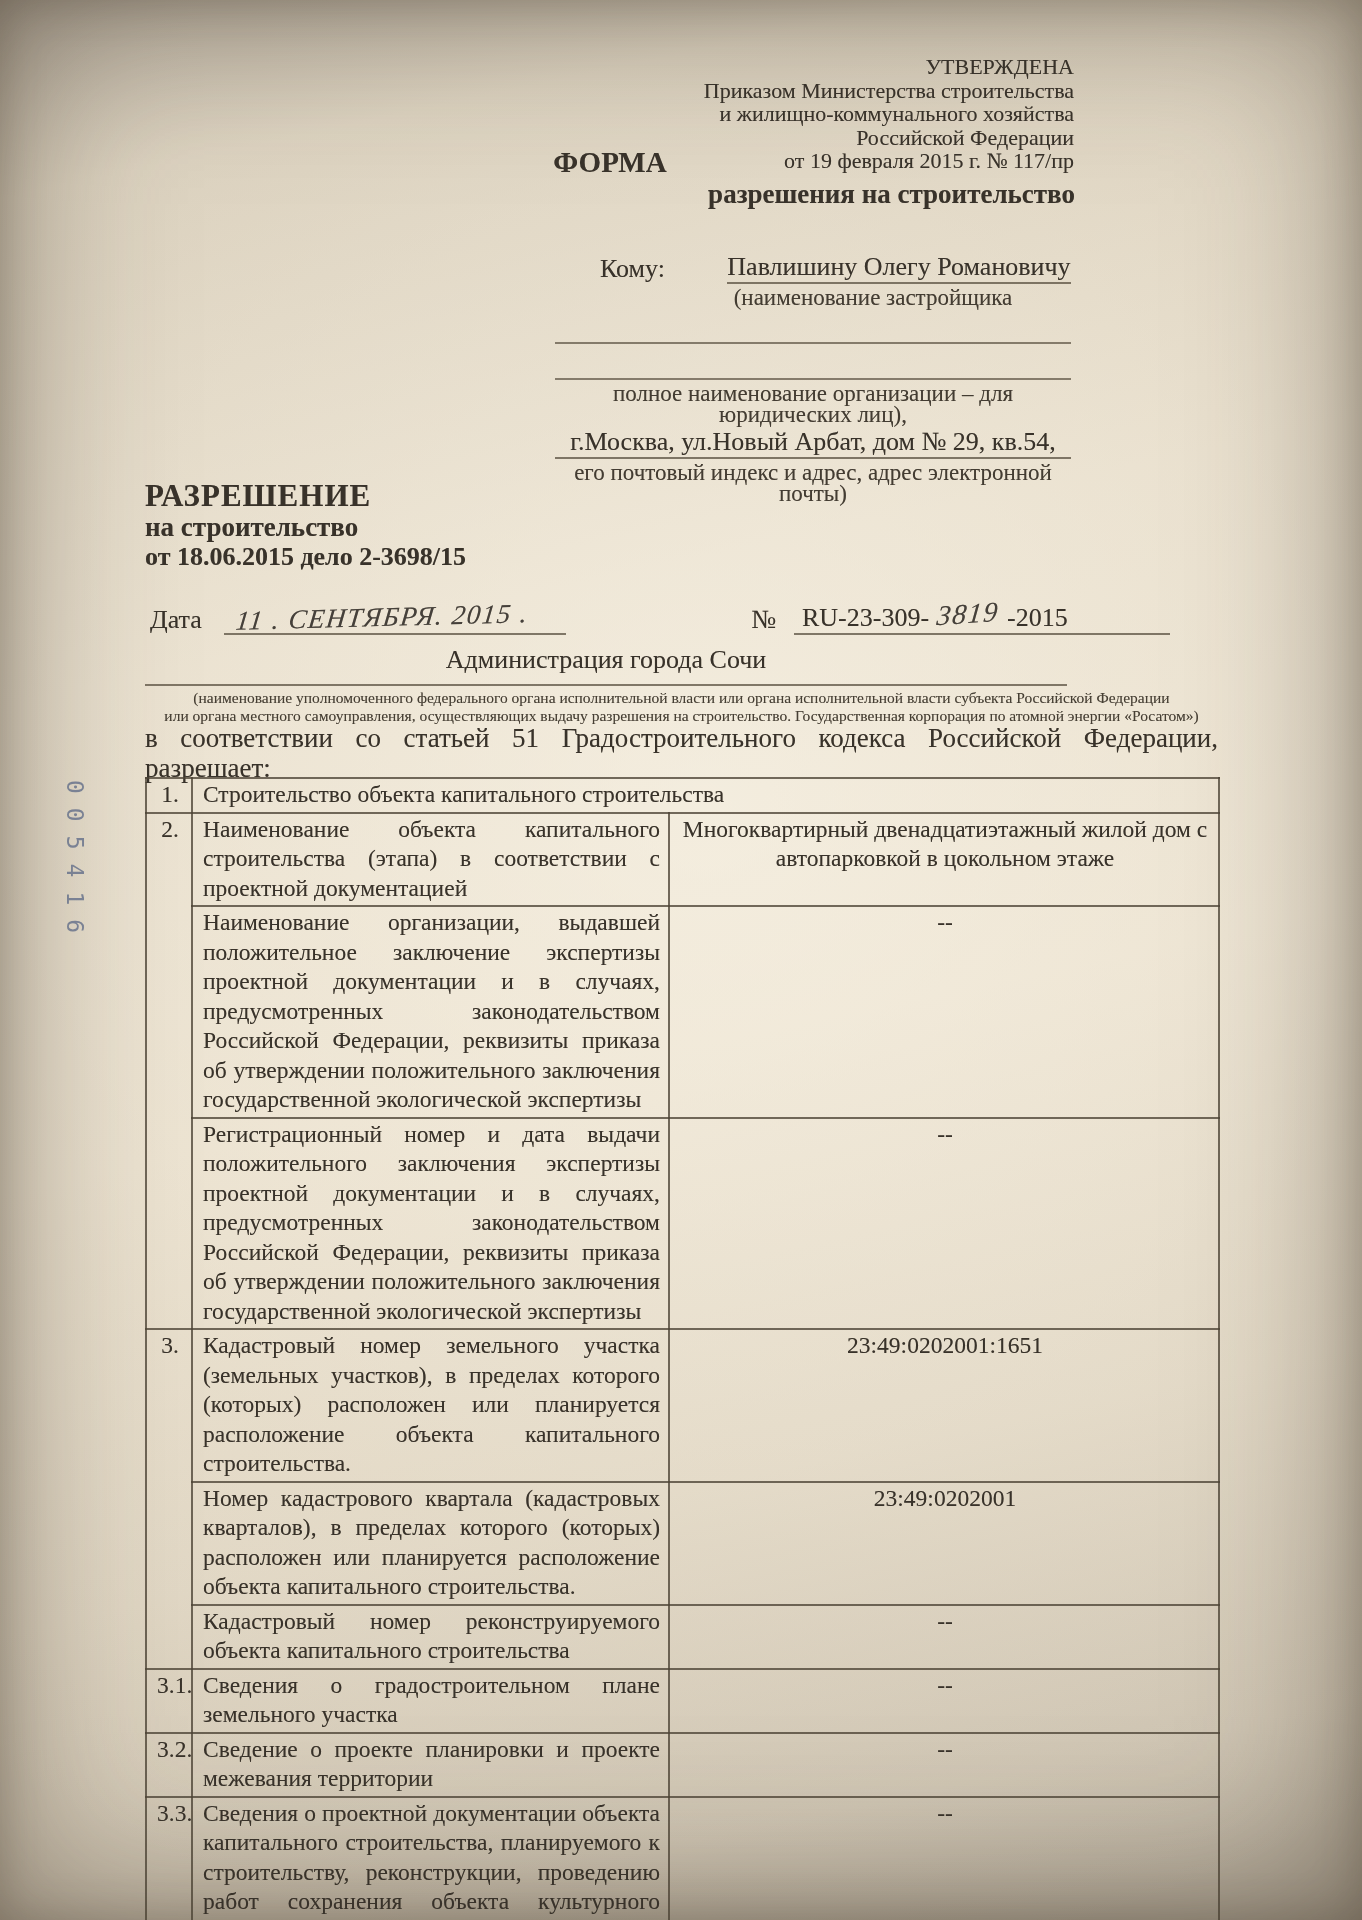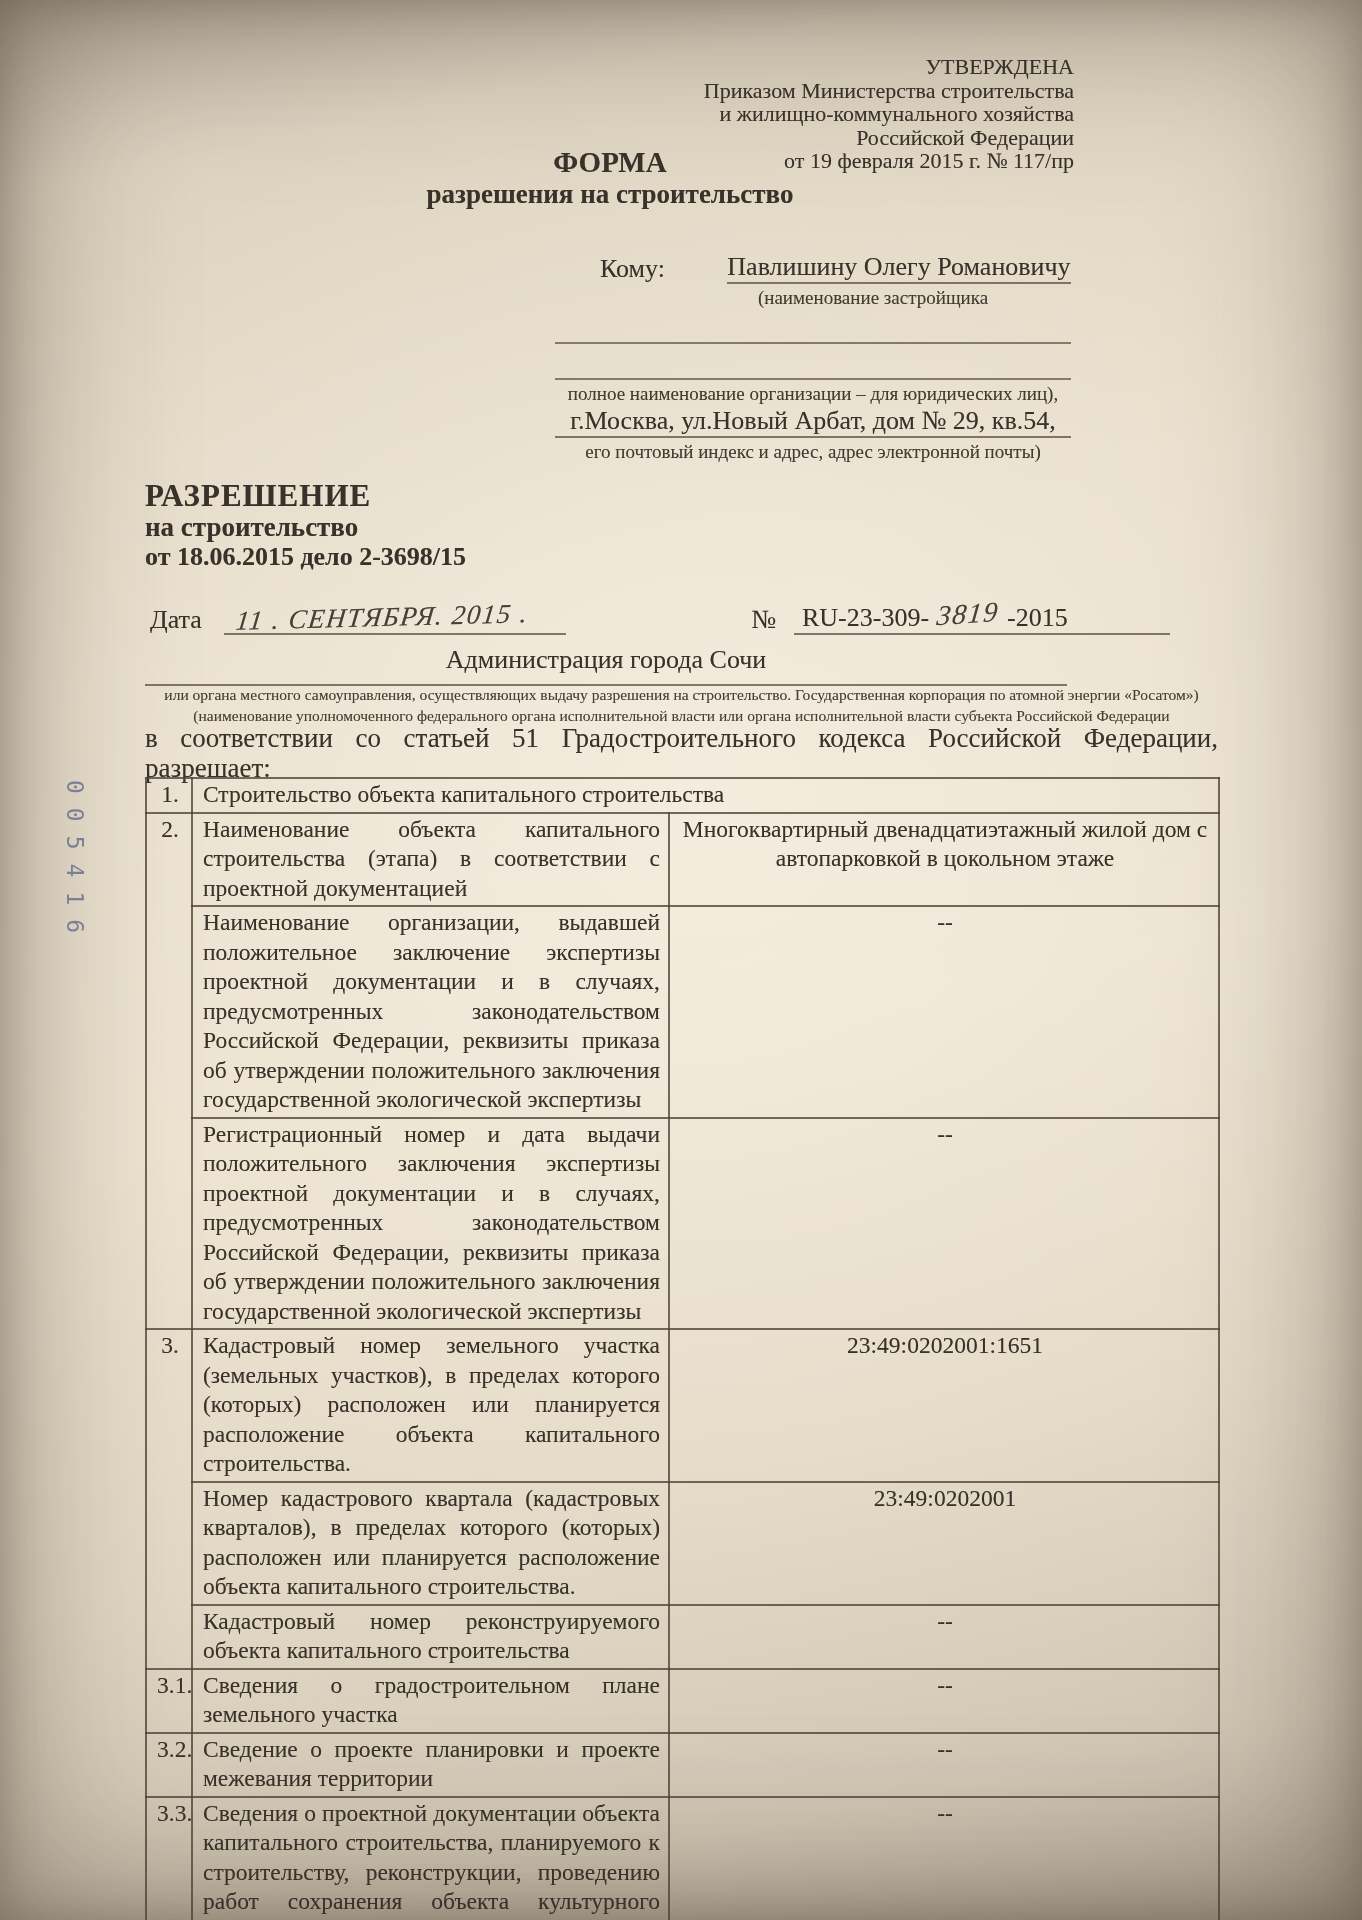--- a/index.html
+++ b/index.html
@@ -11,28 +11,28 @@
       radial-gradient(130% 85% at 52% 42%, rgba(255,251,240,0.55) 0%, rgba(243,235,218,0.25) 45%, rgba(0,0,0,0) 72%),
       linear-gradient(168deg, #b4ab9d 0%, #d6ccb9 9%, #e4dac7 32%, #e8decb 54%, #ded4c1 74%, #ccc2b0 90%, #b1a898 100%);
     box-shadow: inset 0 0 170px rgba(62,50,35,0.50), inset 0 0 45px rgba(62,50,35,0.28);
   }
   .page * { text-shadow: 0 0 0.6px rgba(60,52,40,0.35); }
 
   .approved { position:absolute; top:55px; right:288px; text-align:right; font-size:22px; line-height:23.5px; }
 
   .form-title { position:absolute; top:146px; left:145px; width:930px; text-align:center; font-weight:bold; }
   .form-title .t1 { font-size:29px; line-height:33px; }
-  .form-title .t2 { font-size:27px; line-height:30px; }
+  .form-title .t2 { font-size:27px; line-height:30px;text-align:right; }
 
   .recipient { position:absolute; top:252px; left:555px; width:516px; font-size:26px; }
   .rcp-row { display:flex; align-items:flex-end;gap:48px; }
   .rcp-label { flex:0 0 auto; margin-left:45px; padding-right:14px; }
   .u-line { flex:1 1 auto; border-bottom:2px solid rgba(90,80,64,0.75); text-align:center; min-height:30px; }
   .blank-line { border-bottom:2px solid rgba(90,80,64,0.7); height:24px; margin-top:10px; }
-  .cap { font-size:19px; line-height:21px; text-align:center; margin-top:3px; color:#433c32; }
+  .cap { font-size:23px; line-height:21px; text-align:center; margin-top:3px; color:#433c32; }
   .cap.shift { padding-left:120px; }
 
   .permit-title { position:absolute; top:478px; left:145px; width:930px; font-weight:bold; }
   .permit-title .p1 { font-size:31px; line-height:35px; letter-spacing:1px; }
   .permit-title .p2 { font-size:27px; line-height:29px; }
   .permit-title .p3 { font-size:26px; line-height:29px; }
   .permit-title .p4 { font-size:26px; line-height:29px; }
 
   .date-row { position:absolute; top:601px; left:150px; width:1020px; display:flex; align-items:flex-end; font-size:26px; }
   .date-label { flex:0 0 auto; padding-right:22px; }
@@ -104,22 +104,22 @@
   <div class="date-row">
     <span class="date-label">Дата</span>
     <span class="date-line"><span class="hand">11 . СЕНТЯБРЯ. 2015 .</span></span>
     <span class="date-spacer"></span>
     <span class="num-label">№</span>
     <span class="num-line"><span>RU-23-309-</span><span class="hand num">3819</span><span>-2015</span></span>
   </div>
 
   <div class="authority">
     <div class="auth-name">Администрация города Сочи</div>
+    <div class="auth-cap">(наименование уполномоченного федерального органа исполнительной власти или органа исполнительной власти субъекта Российской Федерации</div>
     <div class="auth-cap" style="margin-top:0;">или органа местного самоуправления, осуществляющих выдачу разрешения на строительство. Государственная корпорация по атомной энергии «Росатом»)</div>
-    <div class="auth-cap">(наименование уполномоченного федерального органа исполнительной власти или органа исполнительной власти субъекта Российской Федерации</div>
   </div>
 
   <div class="intro">
     <div class="j">в соответствии со статьей 51 Градостроительного кодекса Российской Федерации,</div>
     <div>разрешает:</div>
   </div>
 
   <table class="permit">
     <colgroup>
         <col class="c-num">

